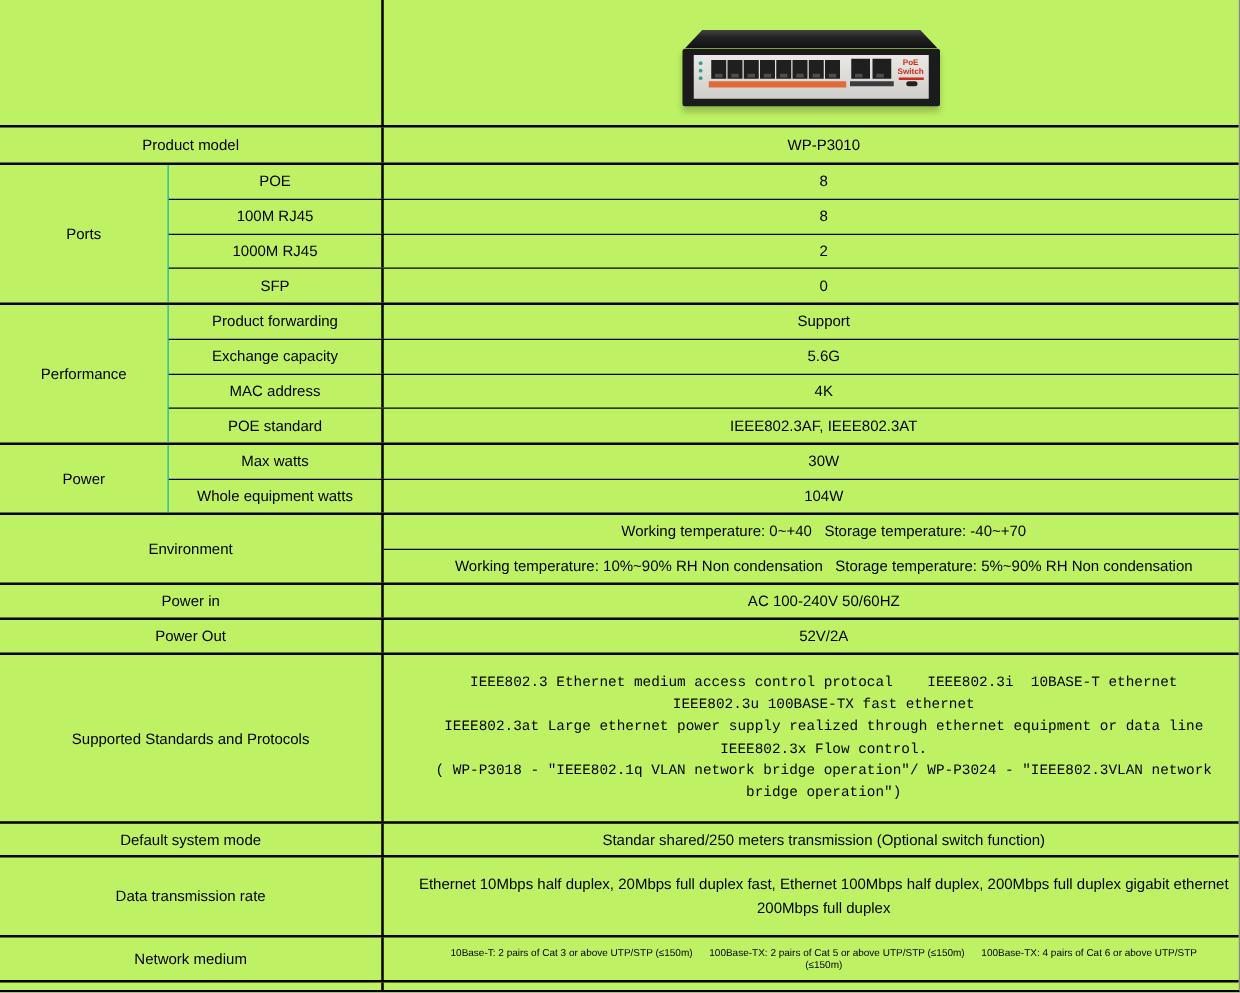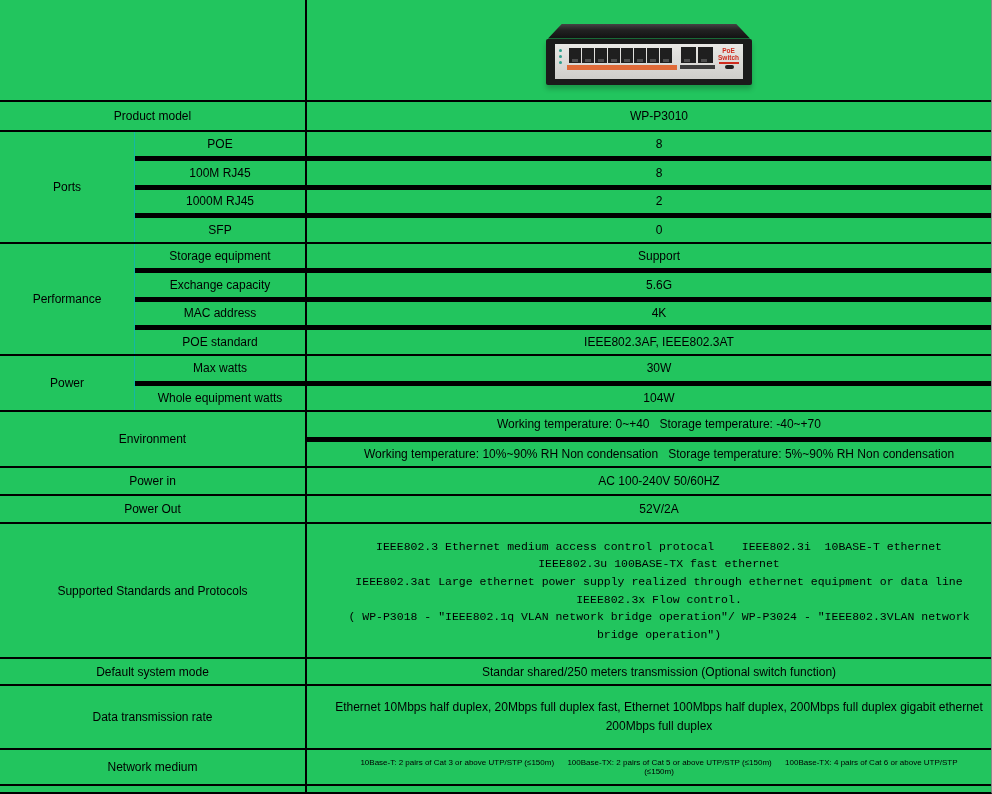--- a/index.html
+++ b/index.html
@@ -1,19 +1,19 @@
 <!DOCTYPE html>
 <html><head>
 <meta charset="utf-8">
 <style>
   * { margin:0; padding:0; box-sizing:border-box; }
   html,body { background:#fff; }
   .page {
     width:992px; height:794px;
-    background:#22c55e; color:#000;
+    background:#bef264; color:#000;
     font-family:"Liberation Sans", sans-serif;
     font-size:12px;
     border-bottom:2px solid #000;
     border-right:1px solid #8a8a8a;
     overflow:hidden;
   }
   .row { display:flex; }
   .sec { border-top:2px solid #000; }
   .lcell {
     width:307px; flex:none;
@@ -23,21 +23,21 @@
   }
   .group { display:flex; }
   .gcell {
     width:135px; flex:none;
     border-right:1px solid #14b8a6;
     display:flex; align-items:center; justify-content:center;
     text-align:center; padding:0 4px;
   }
   .gright { flex:1; display:flex; flex-direction:column; }
   .subrow { flex:1; display:flex; }
-  .subrow + .subrow { border-top:5px solid #000000; }
+  .subrow + .subrow { border-top:1px solid #000000; }
   .mcell {
     width:172px; flex:none;
     border-right:2px solid #000;
     display:flex; align-items:center; justify-content:center;
     text-align:left; padding:0 4px;
   }
   .vcell {
     flex:1;
     display:flex; align-items:center; justify-content:center;
     text-align:center; white-space:pre-wrap; padding:0 8px;margin-left:20px;
@@ -145,21 +145,21 @@
         <div class="mcell">SFP</div>
         <div class="vcell">0</div>
       </div>
     </div>
   </section>
 
   <section class="sec group" style="height:112px">
     <div class="gcell">Performance</div>
     <div class="gright">
       <div class="subrow">
-        <div class="mcell">Storage equipment</div>
+        <div class="mcell">Product forwarding</div>
         <div class="vcell">Support</div>
       </div>
       <div class="subrow">
         <div class="mcell">Exchange capacity</div>
         <div class="vcell">5.6G</div>
       </div>
       <div class="subrow">
         <div class="mcell">MAC address</div>
         <div class="vcell">4K</div>
       </div>

